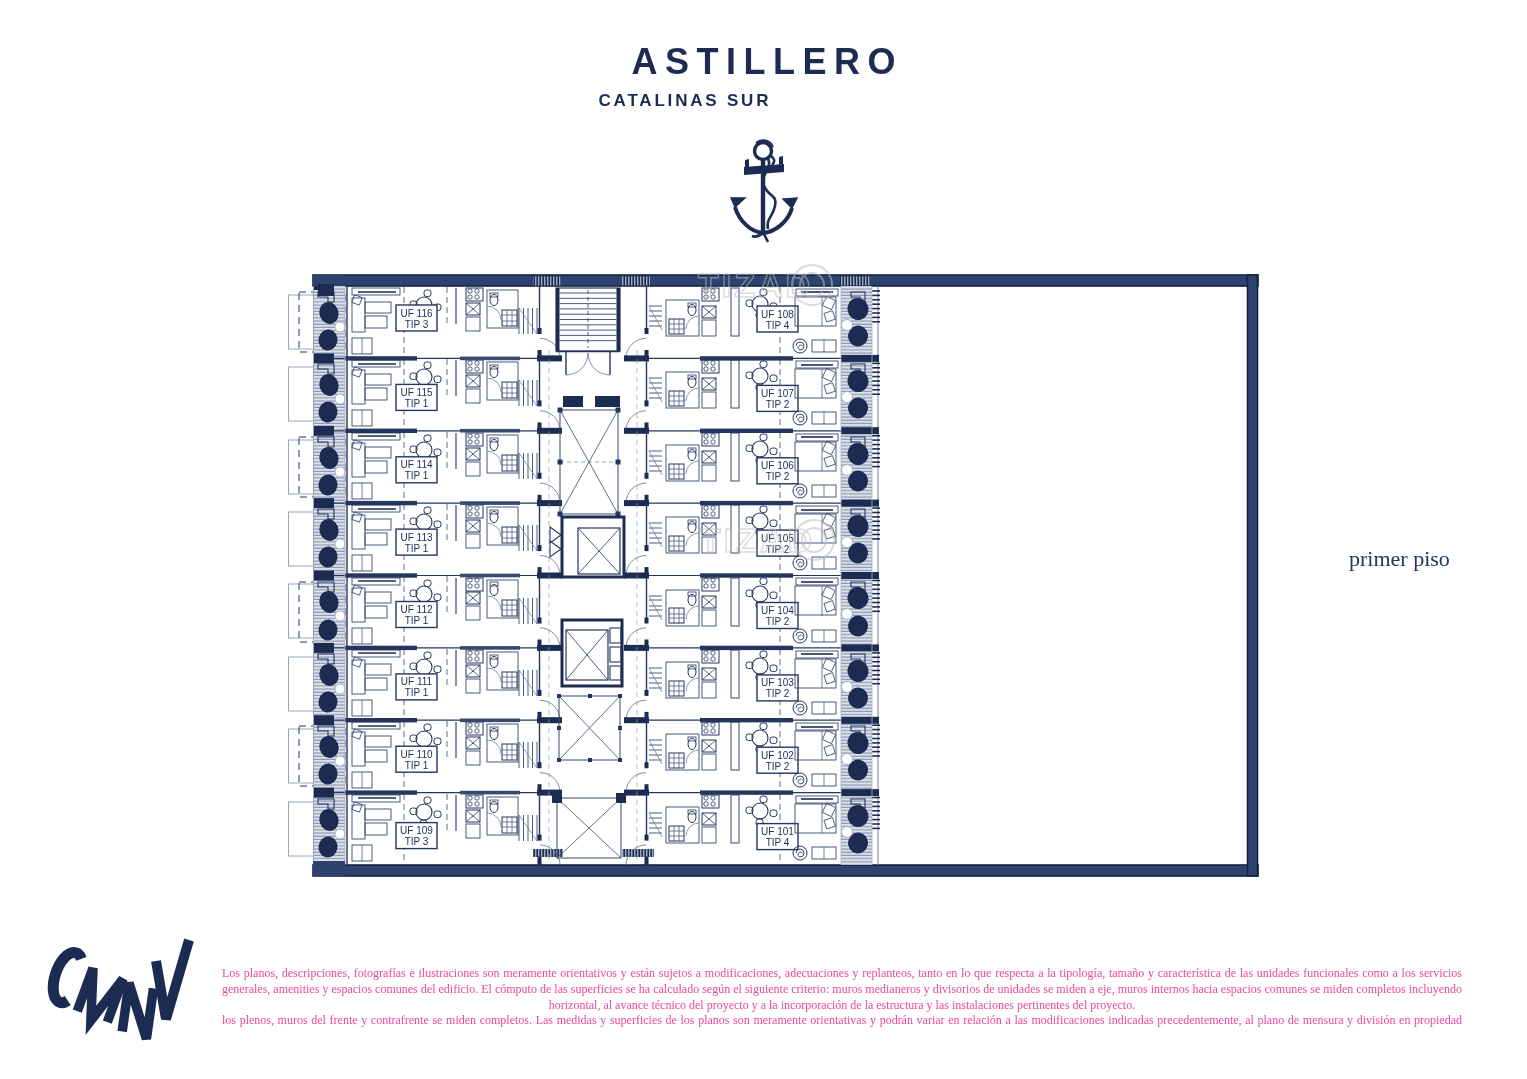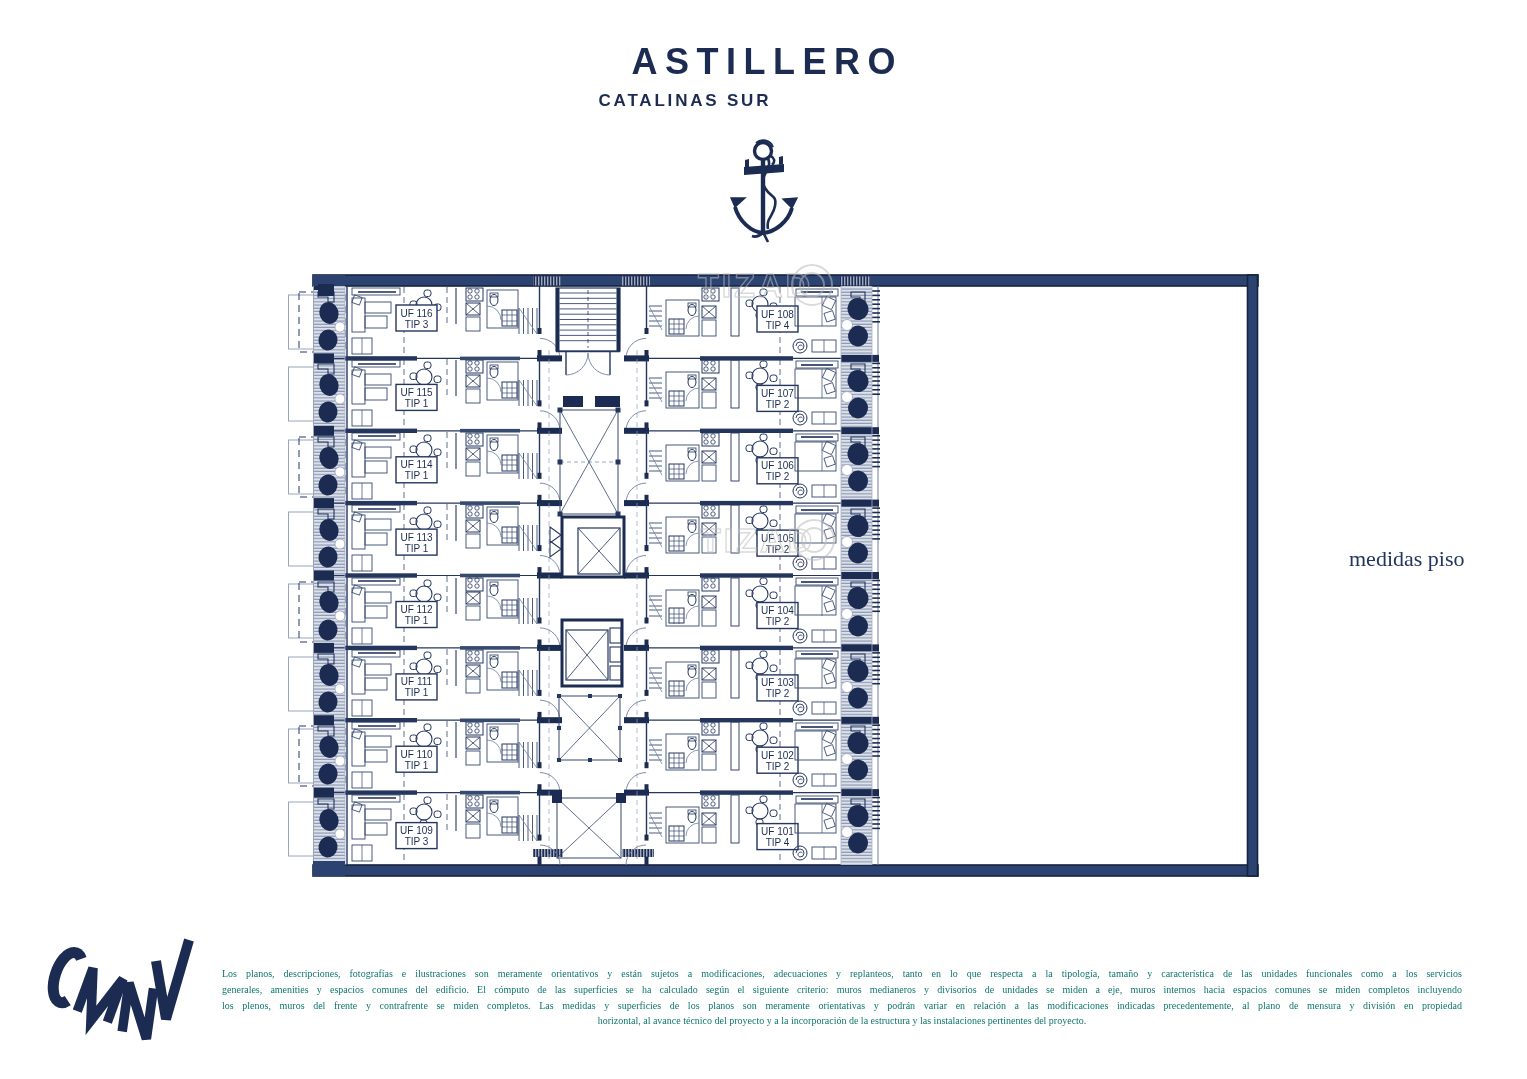--- a/index.html
+++ b/index.html
@@ -1476,32 +1476,32 @@
       <circle cx="812" cy="285" r="12" fill="none" stroke="#bcbcbc" stroke-width="2"></circle>
     </g>
 
 <g opacity="0.55" font-family="Liberation Sans, sans-serif" font-weight="bold">
       <text x="700" y="552" font-size="34" letter-spacing="3" fill="none" stroke="#bcbcbc" stroke-width="1.4">TIZAD</text>
       <circle cx="814" cy="540" r="20" fill="none" stroke="#bcbcbc" stroke-width="2"></circle>
       <circle cx="814" cy="540" r="12" fill="none" stroke="#bcbcbc" stroke-width="2"></circle>
     </g>
 </svg>
 
-<div style="position:absolute;left:1349px;top:546px;font-family:'Liberation Serif',serif;font-size:22px;color:#22355e">medidas piso</div>
+<div style="position:absolute;left:1349px;top:546px;font-family:'Liberation Serif',serif;font-size:22px;color:#22355e">primer piso</div>
 <svg width="230" height="130" viewBox="0 0 230 130" style="position:absolute;left:0px;top:925px">
 
 <path d="M75,30 A13,26 0 1 0 75,74" fill="none" stroke="#1b2b52" stroke-width="11" transform="rotate(18 66 52)"></path>
 
 <path d="M0,46 L0,0 L16,50 L32,0 L32,46" fill="none" stroke="#1b2b52" stroke-width="9.5" stroke-linejoin="miter" transform="translate(93,43) rotate(20)"></path>
 
 <path d="M0,49 L0,0 L25,53 L25,2" fill="none" stroke="#1b2b52" stroke-width="9.5" stroke-linejoin="miter" transform="translate(129,58) rotate(8)"></path>
 
 <path d="M0,0 L10,58 L33,-21" fill="none" stroke="#1b2b52" stroke-width="10" stroke-linejoin="miter" transform="translate(156,36)"></path>
 </svg>
-<div style="position:absolute;left:222px;top:966px;width:1240px;font-family:'Liberation Serif',serif;font-size:10px;line-height:15.8px;color:#0f766e">
+<div style="position:absolute;left:222px;top:966px;width:1240px;font-family:'Liberation Serif',serif;font-size:12px;line-height:15.8px;color:#ec4899">
 
 <div style="white-space:nowrap;text-align:justify;text-align-last:justify">Los planos, descripciones, fotografías e ilustraciones son meramente orientativos y están sujetos a modificaciones, adecuaciones y replanteos, tanto en lo que respecta a la tipología, tamaño y característica de las unidades funcionales como a los servicios</div>
 
 <div style="white-space:nowrap;text-align:justify;text-align-last:justify">generales, amenities y espacios comunes del edificio. El cómputo de las superficies se ha calculado según el siguiente criterio: muros medianeros y divisorios de unidades se miden a eje, muros internos hacia espacios comunes se miden completos incluyendo</div>
 
+<div style="text-align:center">horizontal, al avance técnico del proyecto y a la incorporación de la estructura y las instalaciones pertinentes del proyecto.</div>
+
 <div style="white-space:nowrap;text-align:justify;text-align-last:justify">los plenos, muros del frente y contrafrente se miden completos. Las medidas y superficies de los planos son meramente orientativas y podrán variar en relación a las modificaciones indicadas precedentemente, al plano de mensura y división en propiedad</div>
-
-<div style="text-align:center">horizontal, al avance técnico del proyecto y a la incorporación de la estructura y las instalaciones pertinentes del proyecto.</div>
 </div>
 </body></html>

